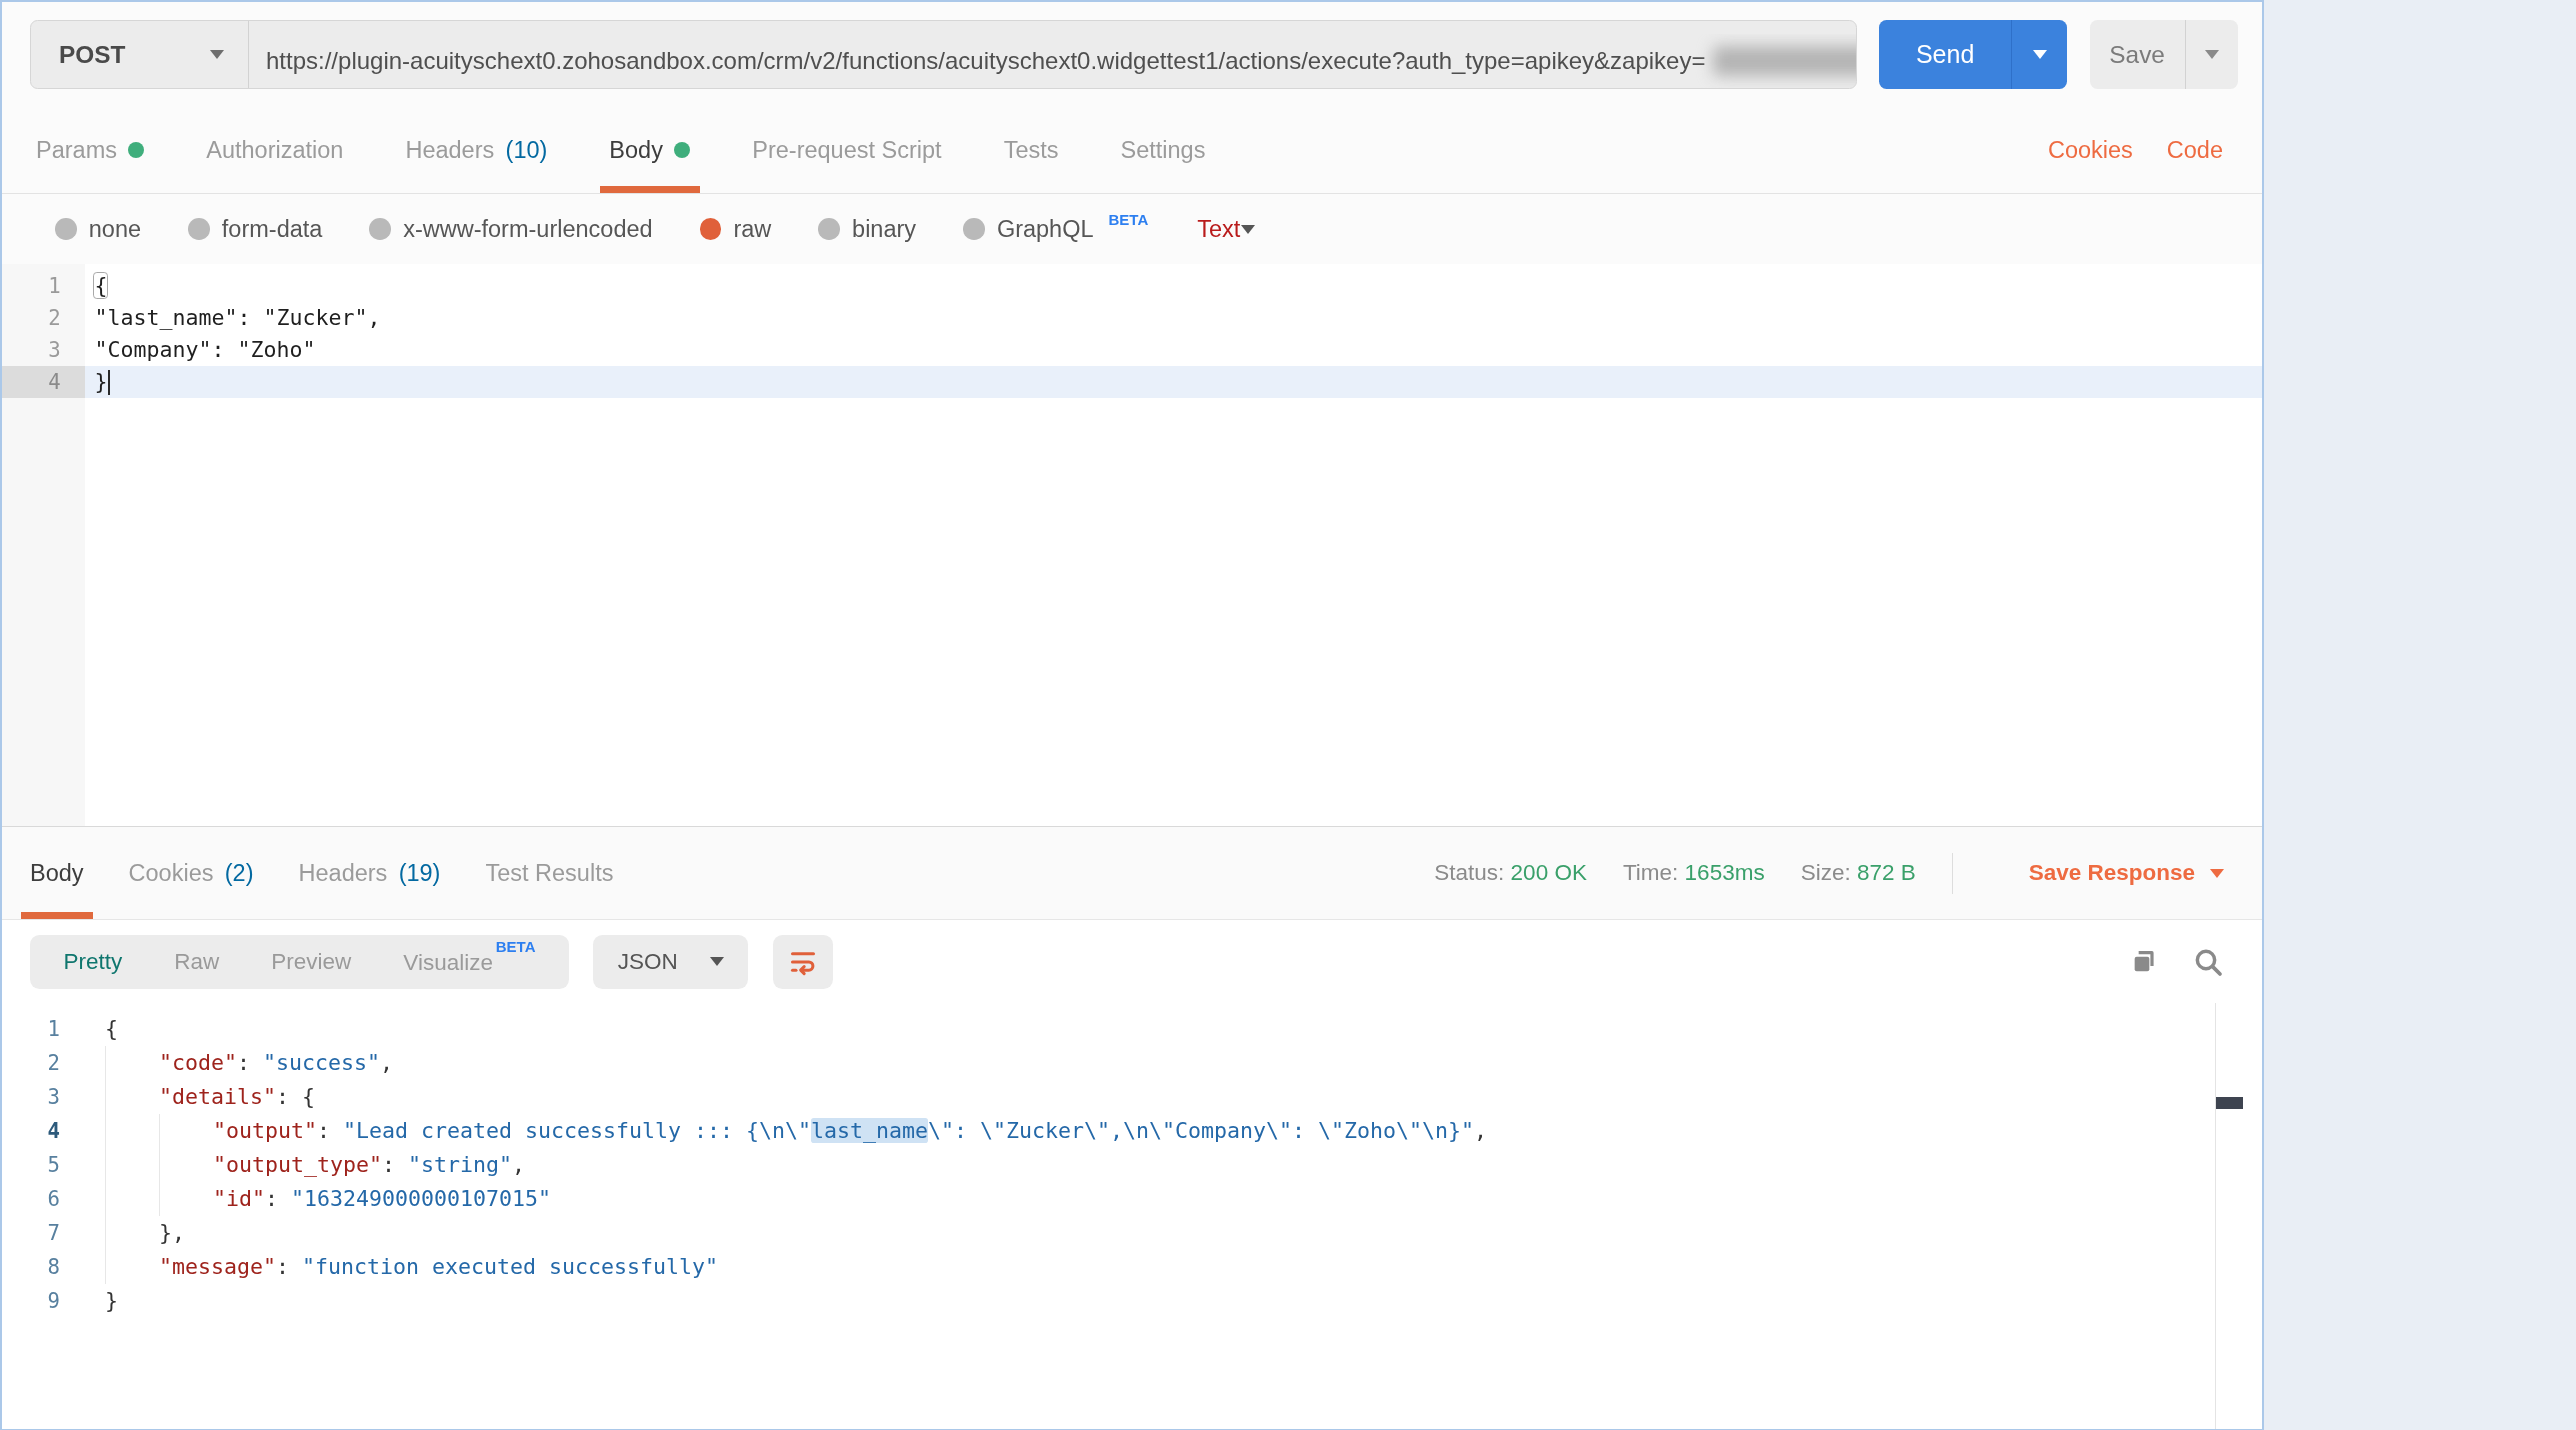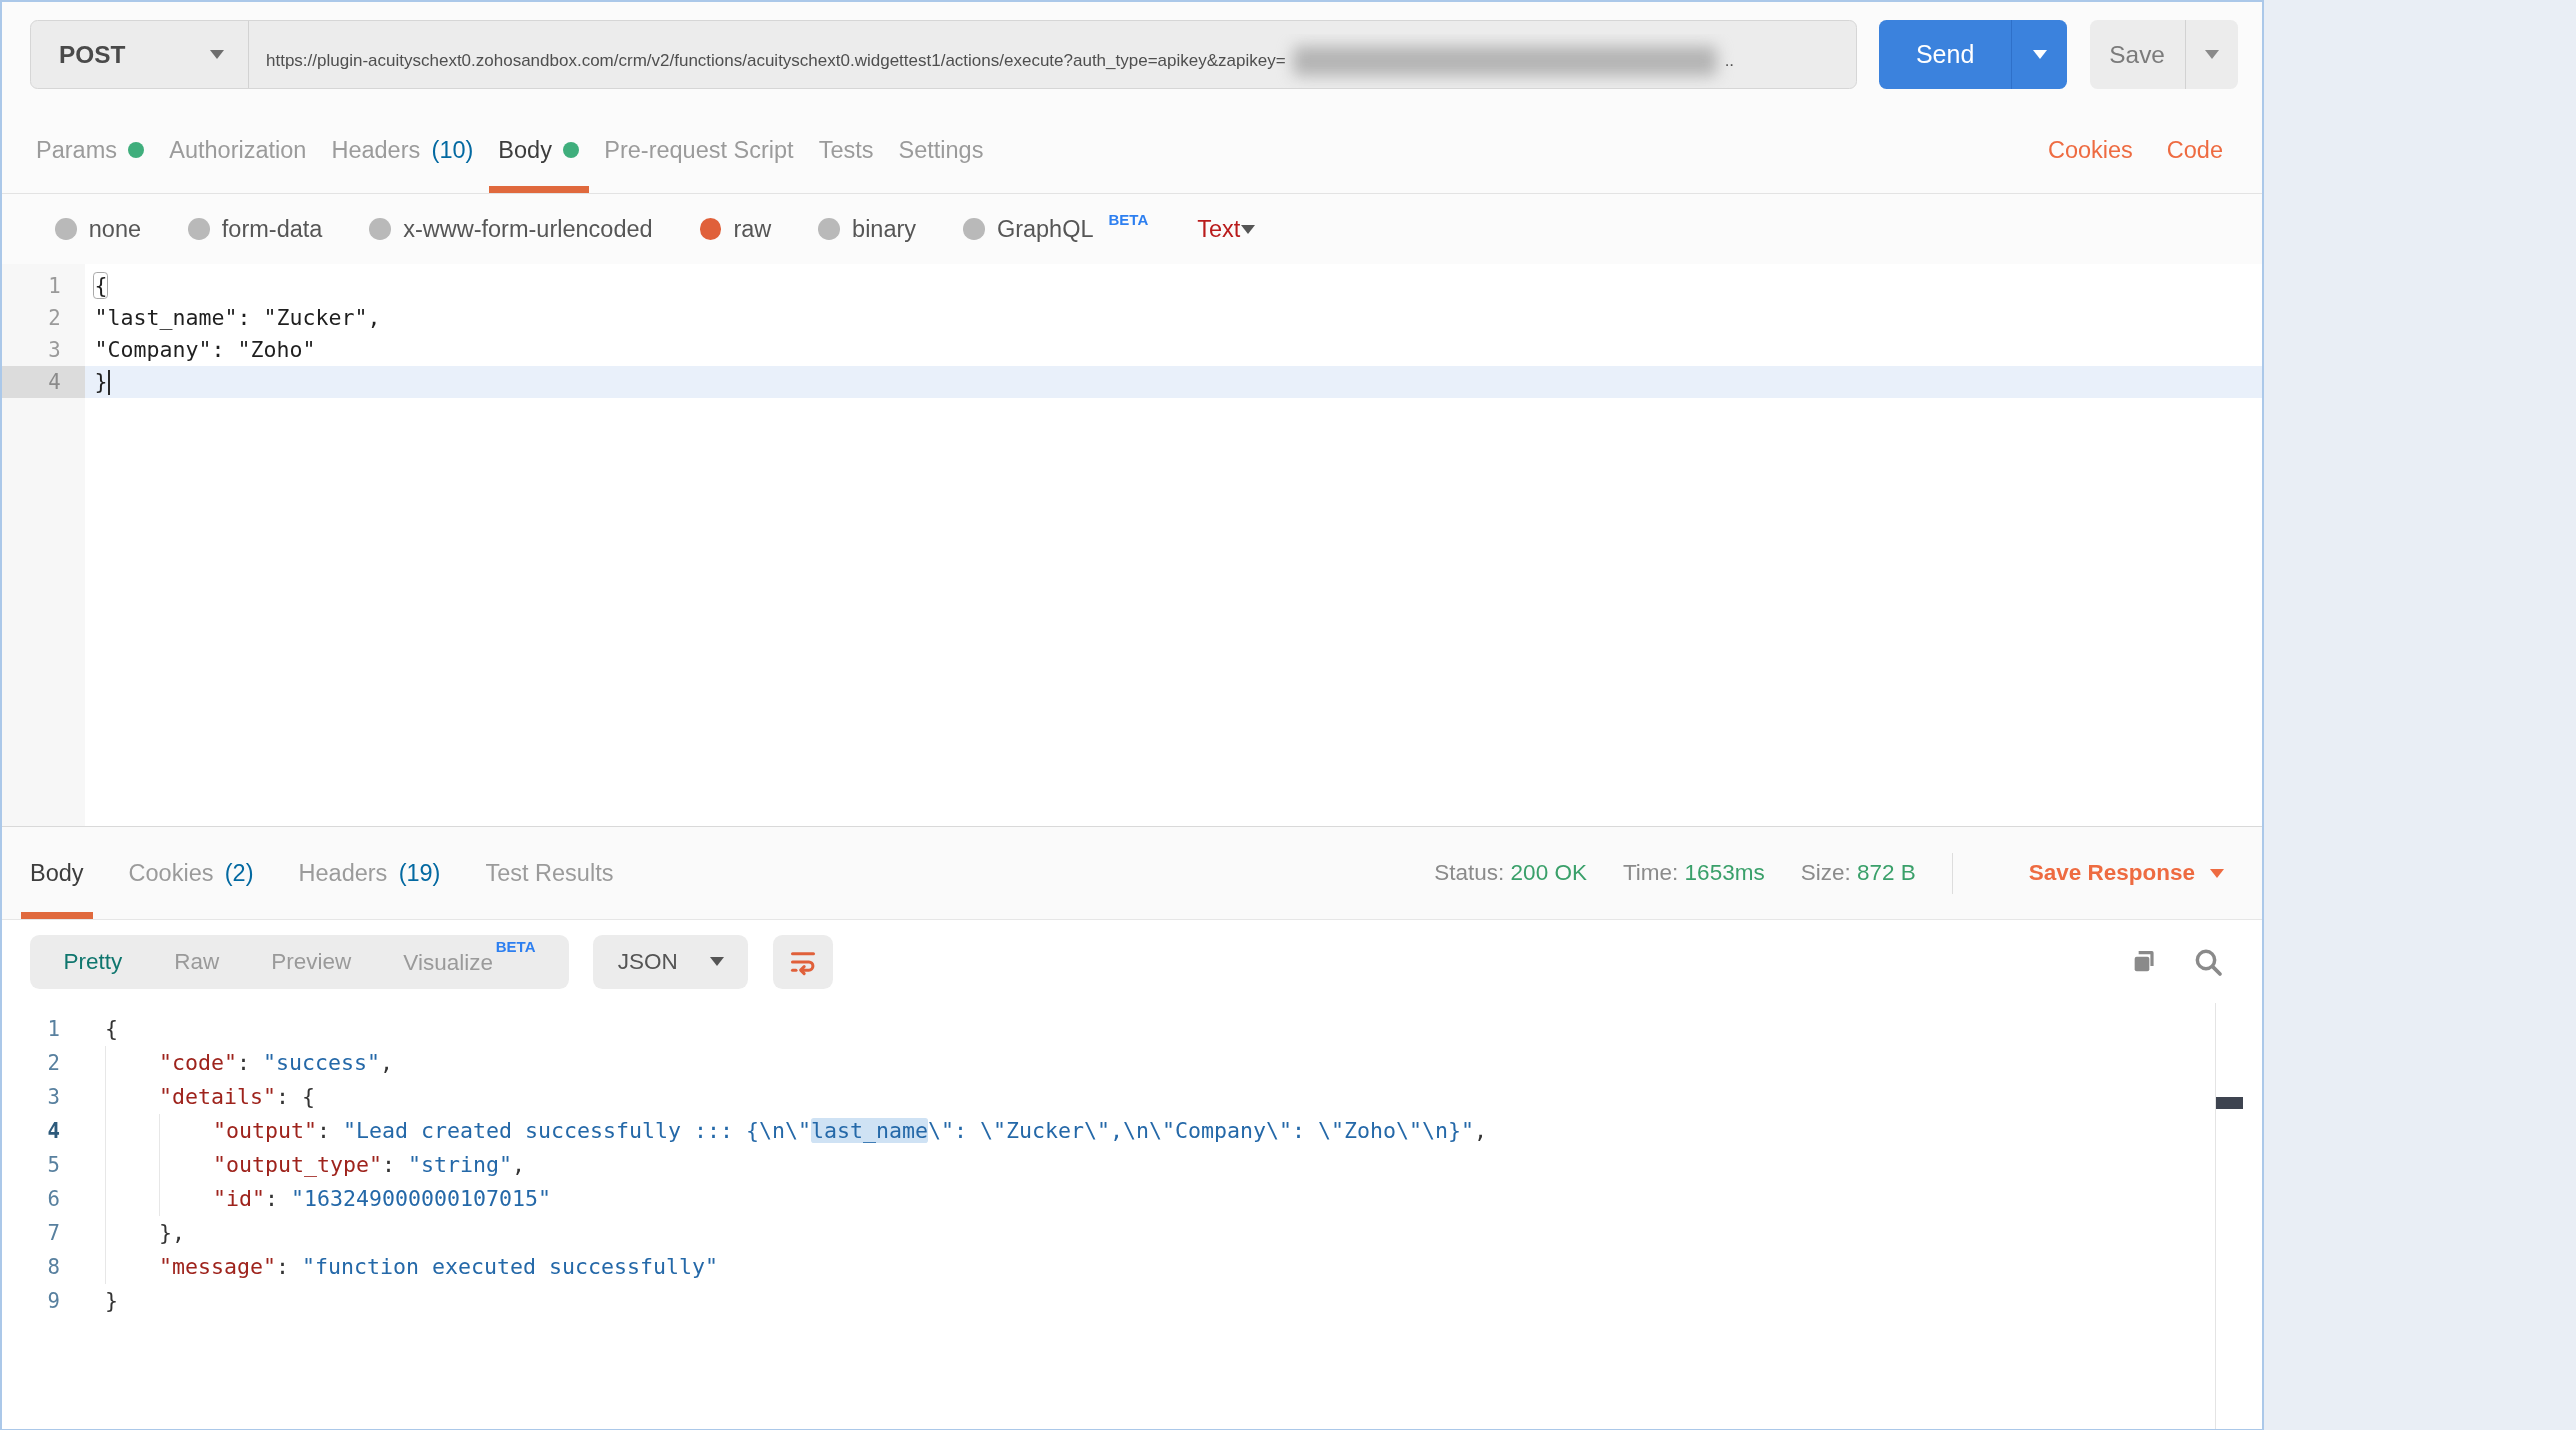--- a/index.html
+++ b/index.html
@@ -12,21 +12,21 @@
     color:#555;
     display:flex; flex-direction:column;
     overflow:hidden;
   }
   
   .topbar { height:105px; flex:none; display:flex; align-items:center; padding:0 24.4px 0 28px; gap:22.5px; background:#fbfbfb; }
   .url-group { flex:1; display:flex; height:69px; background:#ececec; border:0.9px solid #d6d6d6; border-radius:7.5px; overflow:hidden; }
   .method { width:218px; flex:none; display:flex; align-items:center; justify-content:space-between; padding:0 24.4px 0 28px; border-right:0.9px solid #d2d2d2; font-size:24.4px; font-weight:600; color:#4a4a4a; cursor:pointer; }
   .caret { width:0; height:0; border-left:9.4px solid transparent; border-right:9.4px solid transparent; border-top:11.3px solid #6e6e6e; display:inline-block; }
   .caret.small { border-left-width:7.5px; border-right-width:7.5px; border-top-width:9.4px; }
-  .url-text { flex:1; display:flex; align-items:center; padding:0 17px; font-size:17px; color:#4f4f4f; white-space:nowrap; overflow:hidden;margin-top:13px; }
+  .url-text { flex:1; display:flex; align-items:center; padding:0 17px; font-size:24px; color:#4f4f4f; white-space:nowrap; overflow:hidden;margin-top:13px; }
   .blur-blob { display:inline-block; width:424px; height:30px; background:#b4b4b4; border-radius:5.6px; filter:blur(7.5px); margin:0 7.5px; flex:none; }
   .send-btn { width:188px; height:69px; flex:none; background:#3b82dd; border-radius:7.5px; color:#fff; display:flex; overflow:hidden; cursor:pointer; }
   .send-main { flex:1; display:flex; align-items:center; justify-content:center; font-size:25px; }
   .send-caret { width:56px; border-left:0.9px solid #2e70c9; display:flex; align-items:center; justify-content:center; cursor:pointer; }
   .send-caret .caret { border-top-color:#fff; }
   .save-btn { width:148px; height:69px; flex:none; background:#ececec; border-radius:7.5px; color:#7b7b7b; display:flex; overflow:hidden; cursor:pointer; }
   .save-main { flex:1; display:flex; align-items:center; justify-content:center; font-size:24.4px; }
   .save-caret { width:53px; border-left:0.9px solid #d2d2d2; display:flex; align-items:center; justify-content:center; cursor:pointer; }
   .save-caret .caret { border-top-color:#8a8a8a; }
   
@@ -115,21 +115,21 @@
       <div class="save-main">
         <span>Save</span>
       </div>
       <div class="save-caret">
         <span class="caret small"></span>
       </div>
     </div>
   </div>
 
   <div class="req-tabs">
-    <div id="req-tabs-slot" style="display:flex;gap:25px;align-items:stretch;">
+    <div id="req-tabs-slot" style="display:flex;gap:62px;align-items:stretch;">
         <div class="tab">
           <span>Params</span>
           <span class="dot"></span>
         </div>
         <div class="tab">
           <span>Authorization</span>
         </div>
         <div class="tab">
           <span>Headers</span>
           <span class="count">(10)</span>

